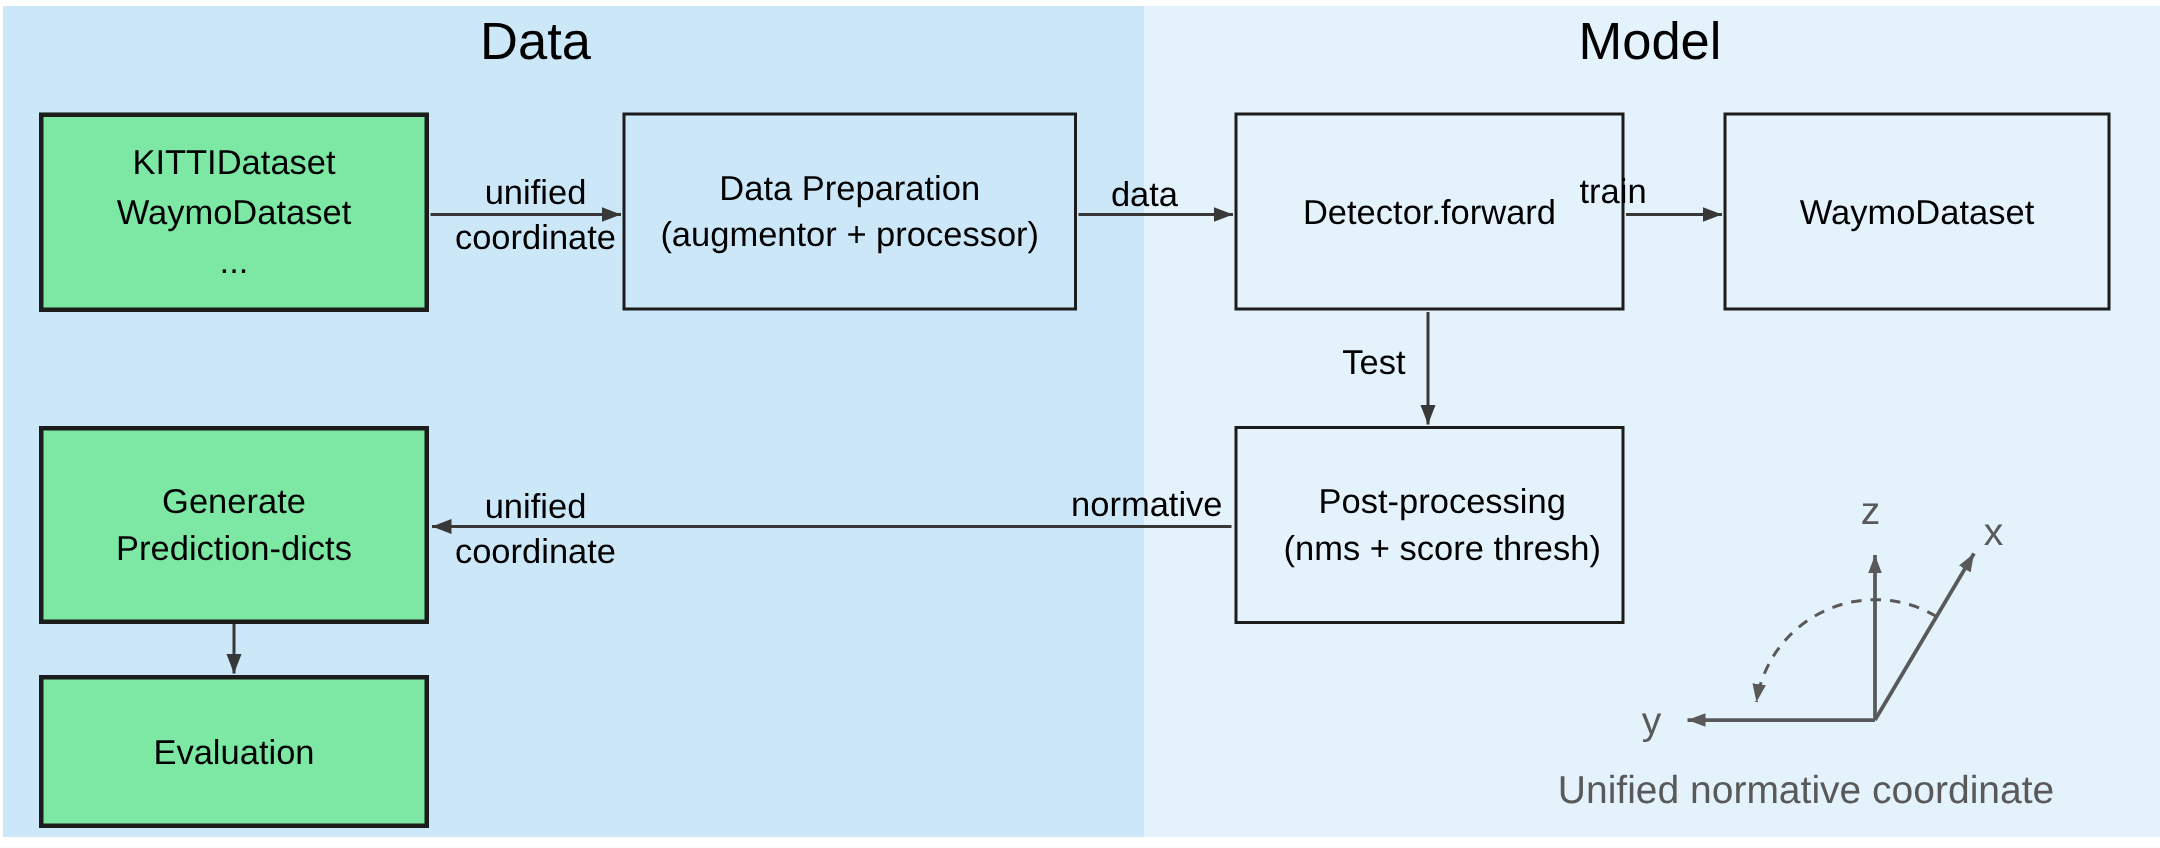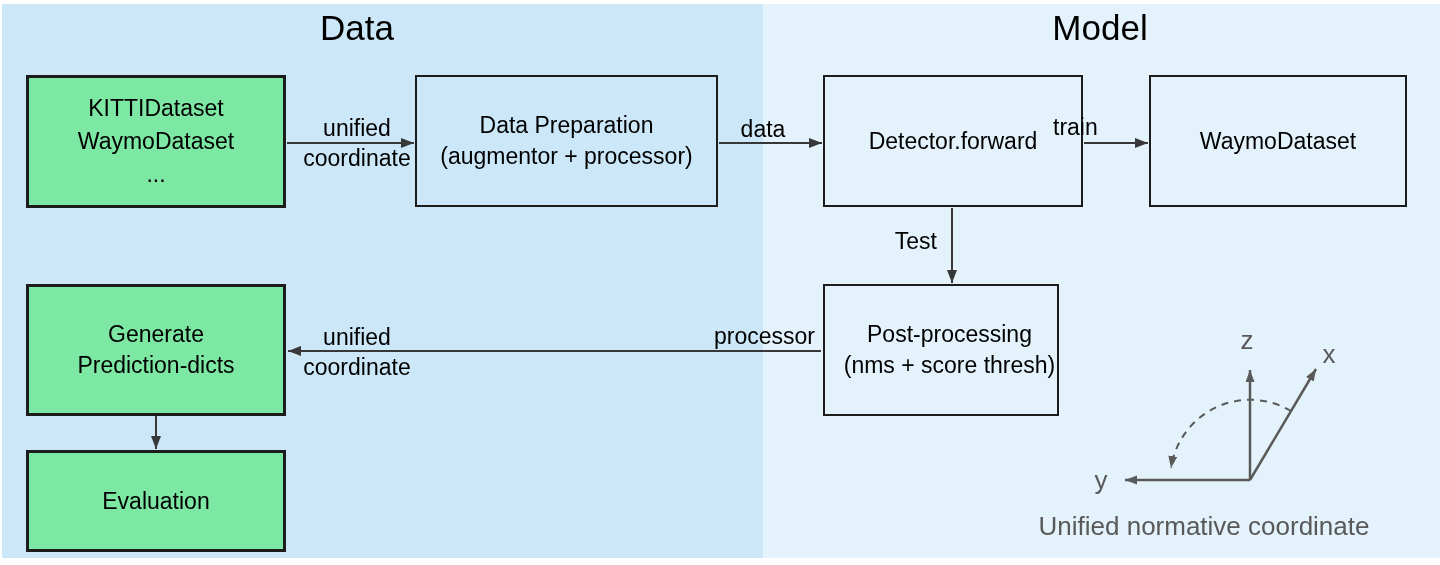--- a/index.html
+++ b/index.html
@@ -18,21 +18,21 @@
   .node {
     position:absolute; display:flex; flex-direction:column; align-items:center; justify-content:center;
     text-align:center; font-size:23px; line-height:31px; color:#000; box-sizing:border-box;
   }
   .node.light { border:2px solid var(--border,#1c1c1c); }
   .node.green { border:3px solid var(--border,#1c1c1c); background:var(--green,#7ce8a3); }
   #node-datasets       { left:26px;   top:75px;  width:260px; height:133px; line-height:33px; }
   #node-preparation    { left:415px;  top:75px;  width:303px; height:132px; }
   #node-detector       { left:823px;  top:75px;  width:260px; height:132px; }
   #node-optimization   { left:1149px; top:75px;  width:258px; height:132px; }
-  #node-postprocessing { left:823px;  top:284px; width:236px; height:132px;padding-left:17px; }
+  #node-postprocessing { left:823px;  top:284px; width:260px; height:132px;padding-left:17px; }
   #node-generate       { left:26px;   top:284px; width:260px; height:132px; }
   #node-evaluation     { left:26px;   top:450px; width:260px; height:102px; }
 
   .edge-label { position:absolute; font-size:23px; line-height:30px; color:#000; }
   #lbl-unified1   { left:257px;  top:113px; width:200px; text-align:center; }
   #lbl-data       { left:703px;  top:114px; width:120px; text-align:center; }
   #lbl-train      { left:1053px; top:112px; width:120px; }
   #lbl-test       { left:827px;  top:226px; width:110px; text-align:right; }
   #lbl-prediction { left:655px;  top:321px; width:160px; text-align:right; }
   #lbl-unified2   { left:257px;  top:322px; width:200px; text-align:center; }
@@ -118,21 +118,21 @@
     <div>Evaluation</div>
   </div>
 
   <div class="edge-label" id="lbl-unified1">
     <div>unified</div>
     <div>coordinate</div>
   </div>
   <div class="edge-label" id="lbl-data">data</div>
   <div class="edge-label" id="lbl-train">train</div>
   <div class="edge-label" id="lbl-test">Test</div>
-  <div class="edge-label" id="lbl-prediction">processor</div>
+  <div class="edge-label" id="lbl-prediction">normative</div>
   <div class="edge-label" id="lbl-unified2">
     <div>unified</div>
     <div>coordinate</div>
   </div>
 
   <div class="axis-label" id="axis-label-z">z</div>
   <div class="axis-label" id="axis-label-x">x</div>
   <div class="axis-label" id="axis-label-y">y</div>
   <div id="inset-caption">Unified normative coordinate</div>
 

